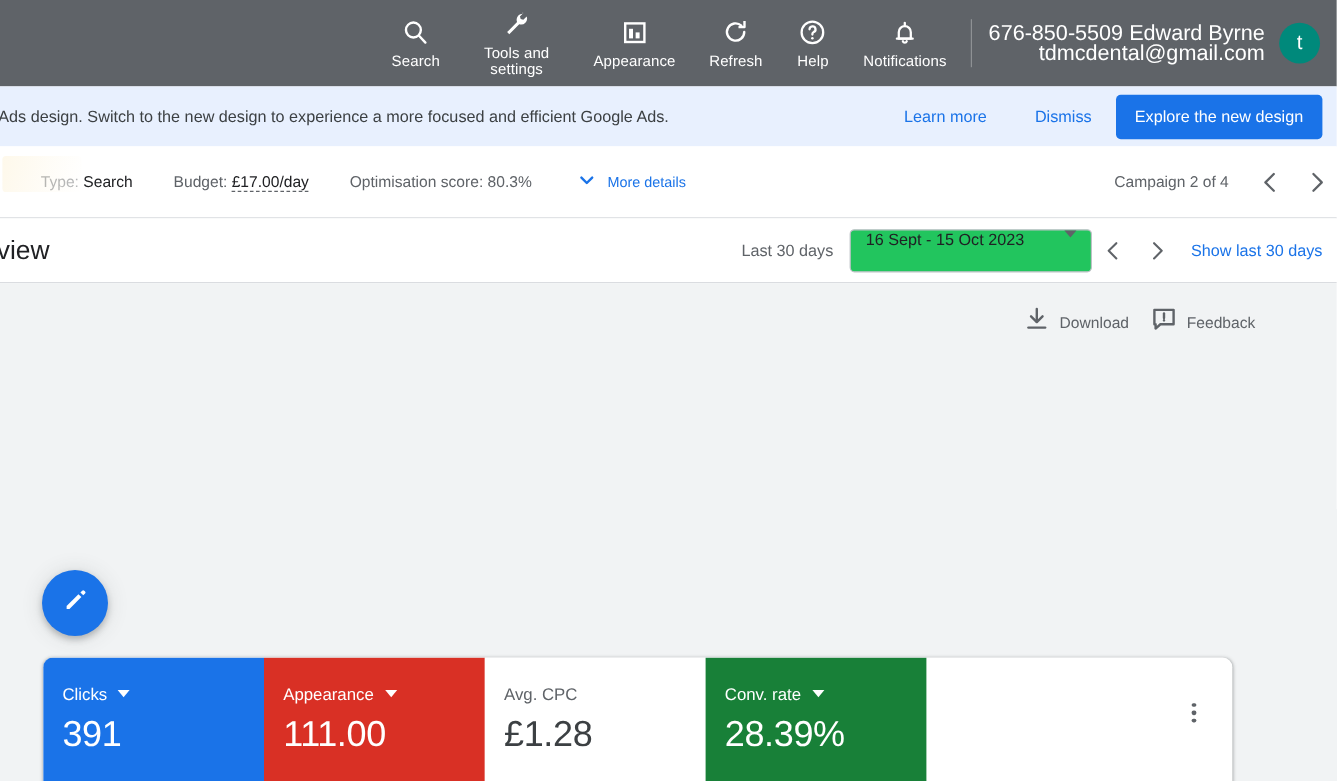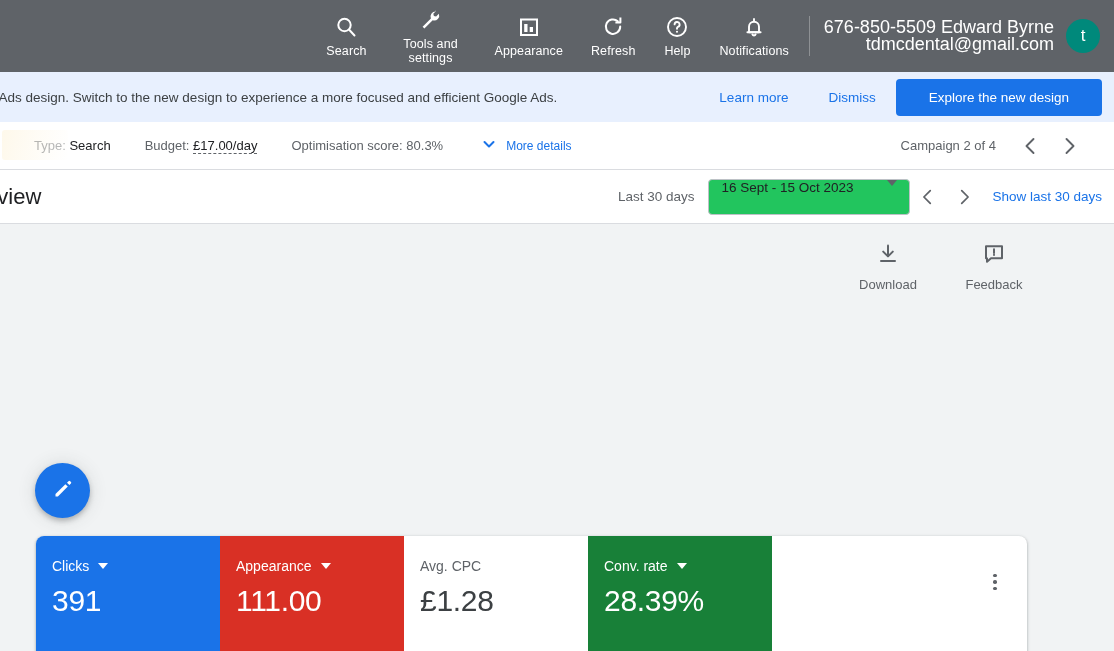--- a/index.html
+++ b/index.html
@@ -53,29 +53,29 @@
   }
   .banner-actions {
     margin-left: auto; display: flex; align-items: center; gap: 0px;
   }
   .banner-link {
     font-size: 13.5px; color: #1a73e8; cursor: pointer;
     padding: 8px 20px; white-space: nowrap;
   }
   .banner-btn {
     background: #1a73e8; color: #fff; font-size: 13.5px;
-    border: none; border-radius: 4px; padding: 11px 33px;
+    border: none; border-radius: 4px; padding: 11px 16px;
     cursor: pointer; white-space: nowrap;
     font-family: "Liberation Sans", sans-serif;
   }
 
   
   .infobar {
-    height: 48px; background: #ffffff; display: flex; align-items: center;
-    border-bottom: 1px solid #dadce0; padding-right: 28px; position: relative;
+    height: 60px; background: #ffffff; display: flex; align-items: center;
+    border-bottom: 1px solid #dadce0; padding-right: 0; position: relative;
   }
   .ghost-chip {
     position: absolute; left: 2px; top: 8px; width: 66px; height: 30px;
     background: linear-gradient(105deg,#fdf3da 0%,#fefaf0 55%,#ffffff 100%);
     opacity: .55; border-radius: 3px;
   }
   .info-item {
     font-size: 13px; color: #3c4043; margin-left: 34px; white-space: nowrap;
   }
   .info-item .k { color: #5f6368; }
@@ -140,21 +140,21 @@
     width: 55px; height: 55px; border-radius: 50%;
     background: #1a73e8; display: flex; align-items: center;
     justify-content: center; cursor: pointer;
     box-shadow: 0 3px 5px rgba(60,64,67,.30), 0 1px 18px rgba(60,64,67,.15);
   }
   .toolrow {
     display: flex; justify-content: flex-end; align-items: flex-start;
     gap: 34px; padding: 18px 84px 0 0;
   }
   .tool-item {
-    display: flex; flex-direction: column; align-items: center; gap: 7px;
+    display: flex; flex-direction: row; align-items: center; gap: 7px;
     cursor: pointer; width: 72px;
   }
   .tool-label { font-size: 13px; color: #5f6368; }
 
   
   .card {
     position: absolute; left: 36px; top: 312px;
     width: 991px; height: 331px; background: #ffffff;
     border-radius: 8px;
     box-shadow: 0 1px 2px rgba(60,64,67,.3), 0 1px 3px 1px rgba(60,64,67,.15);

